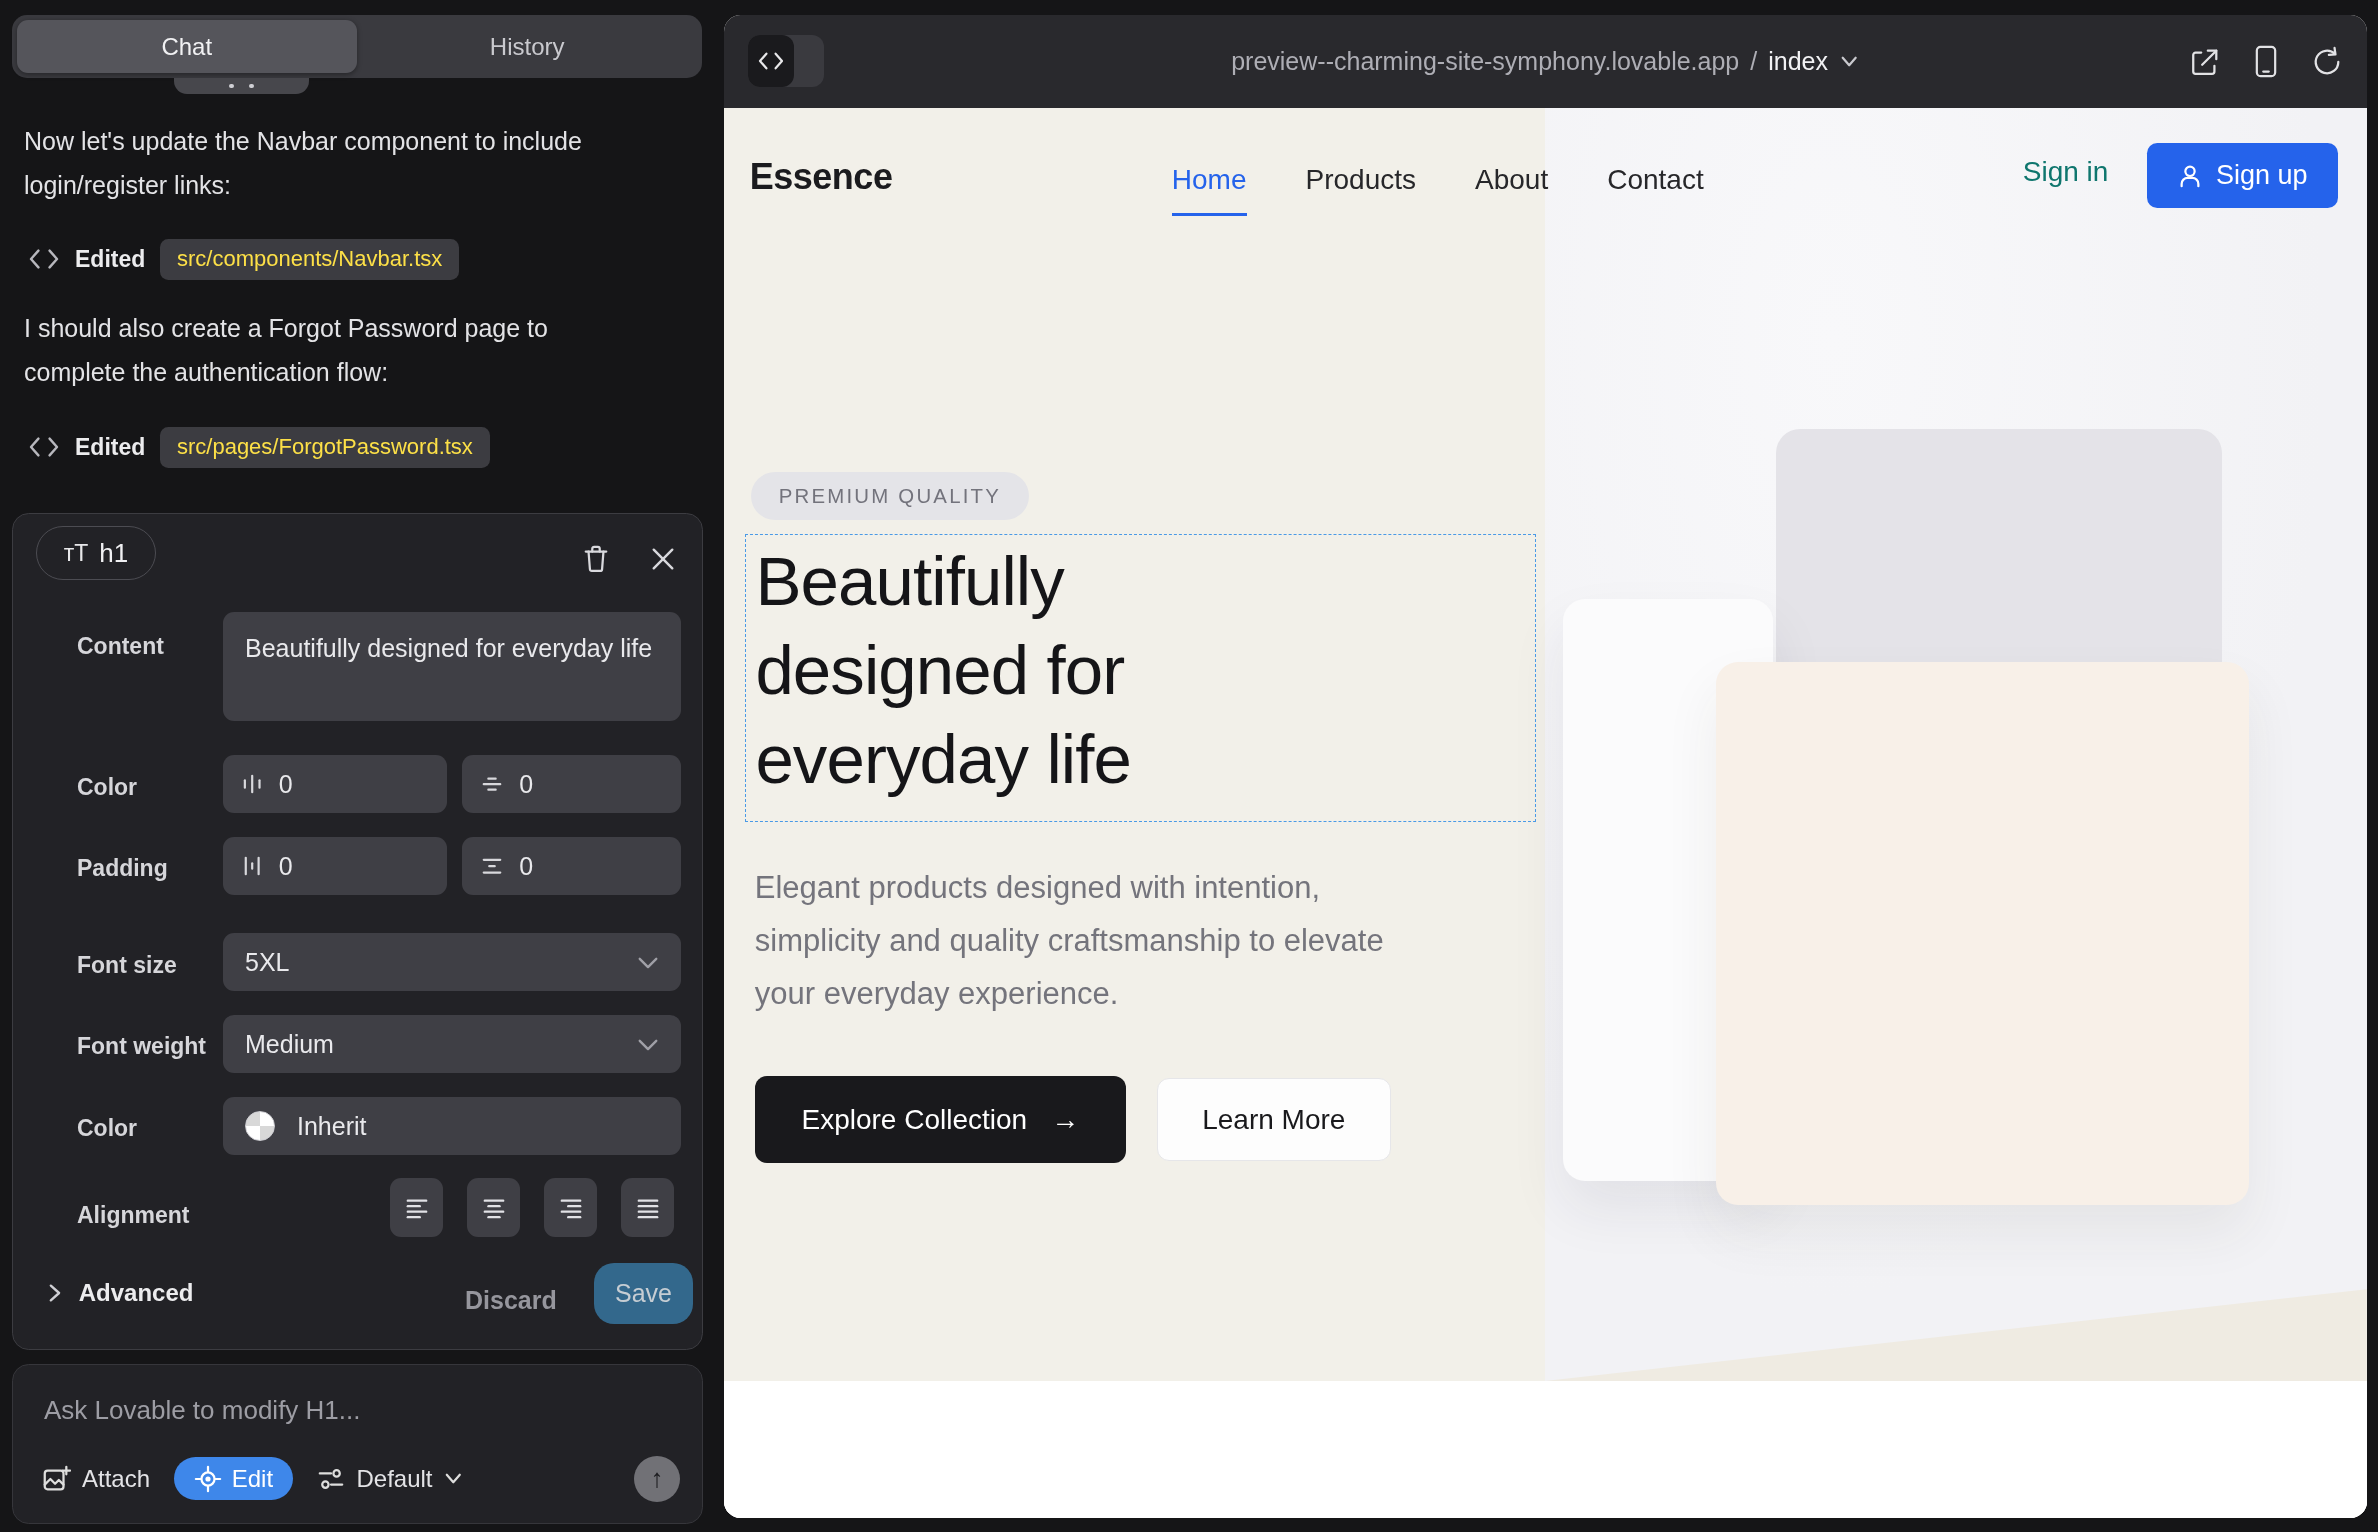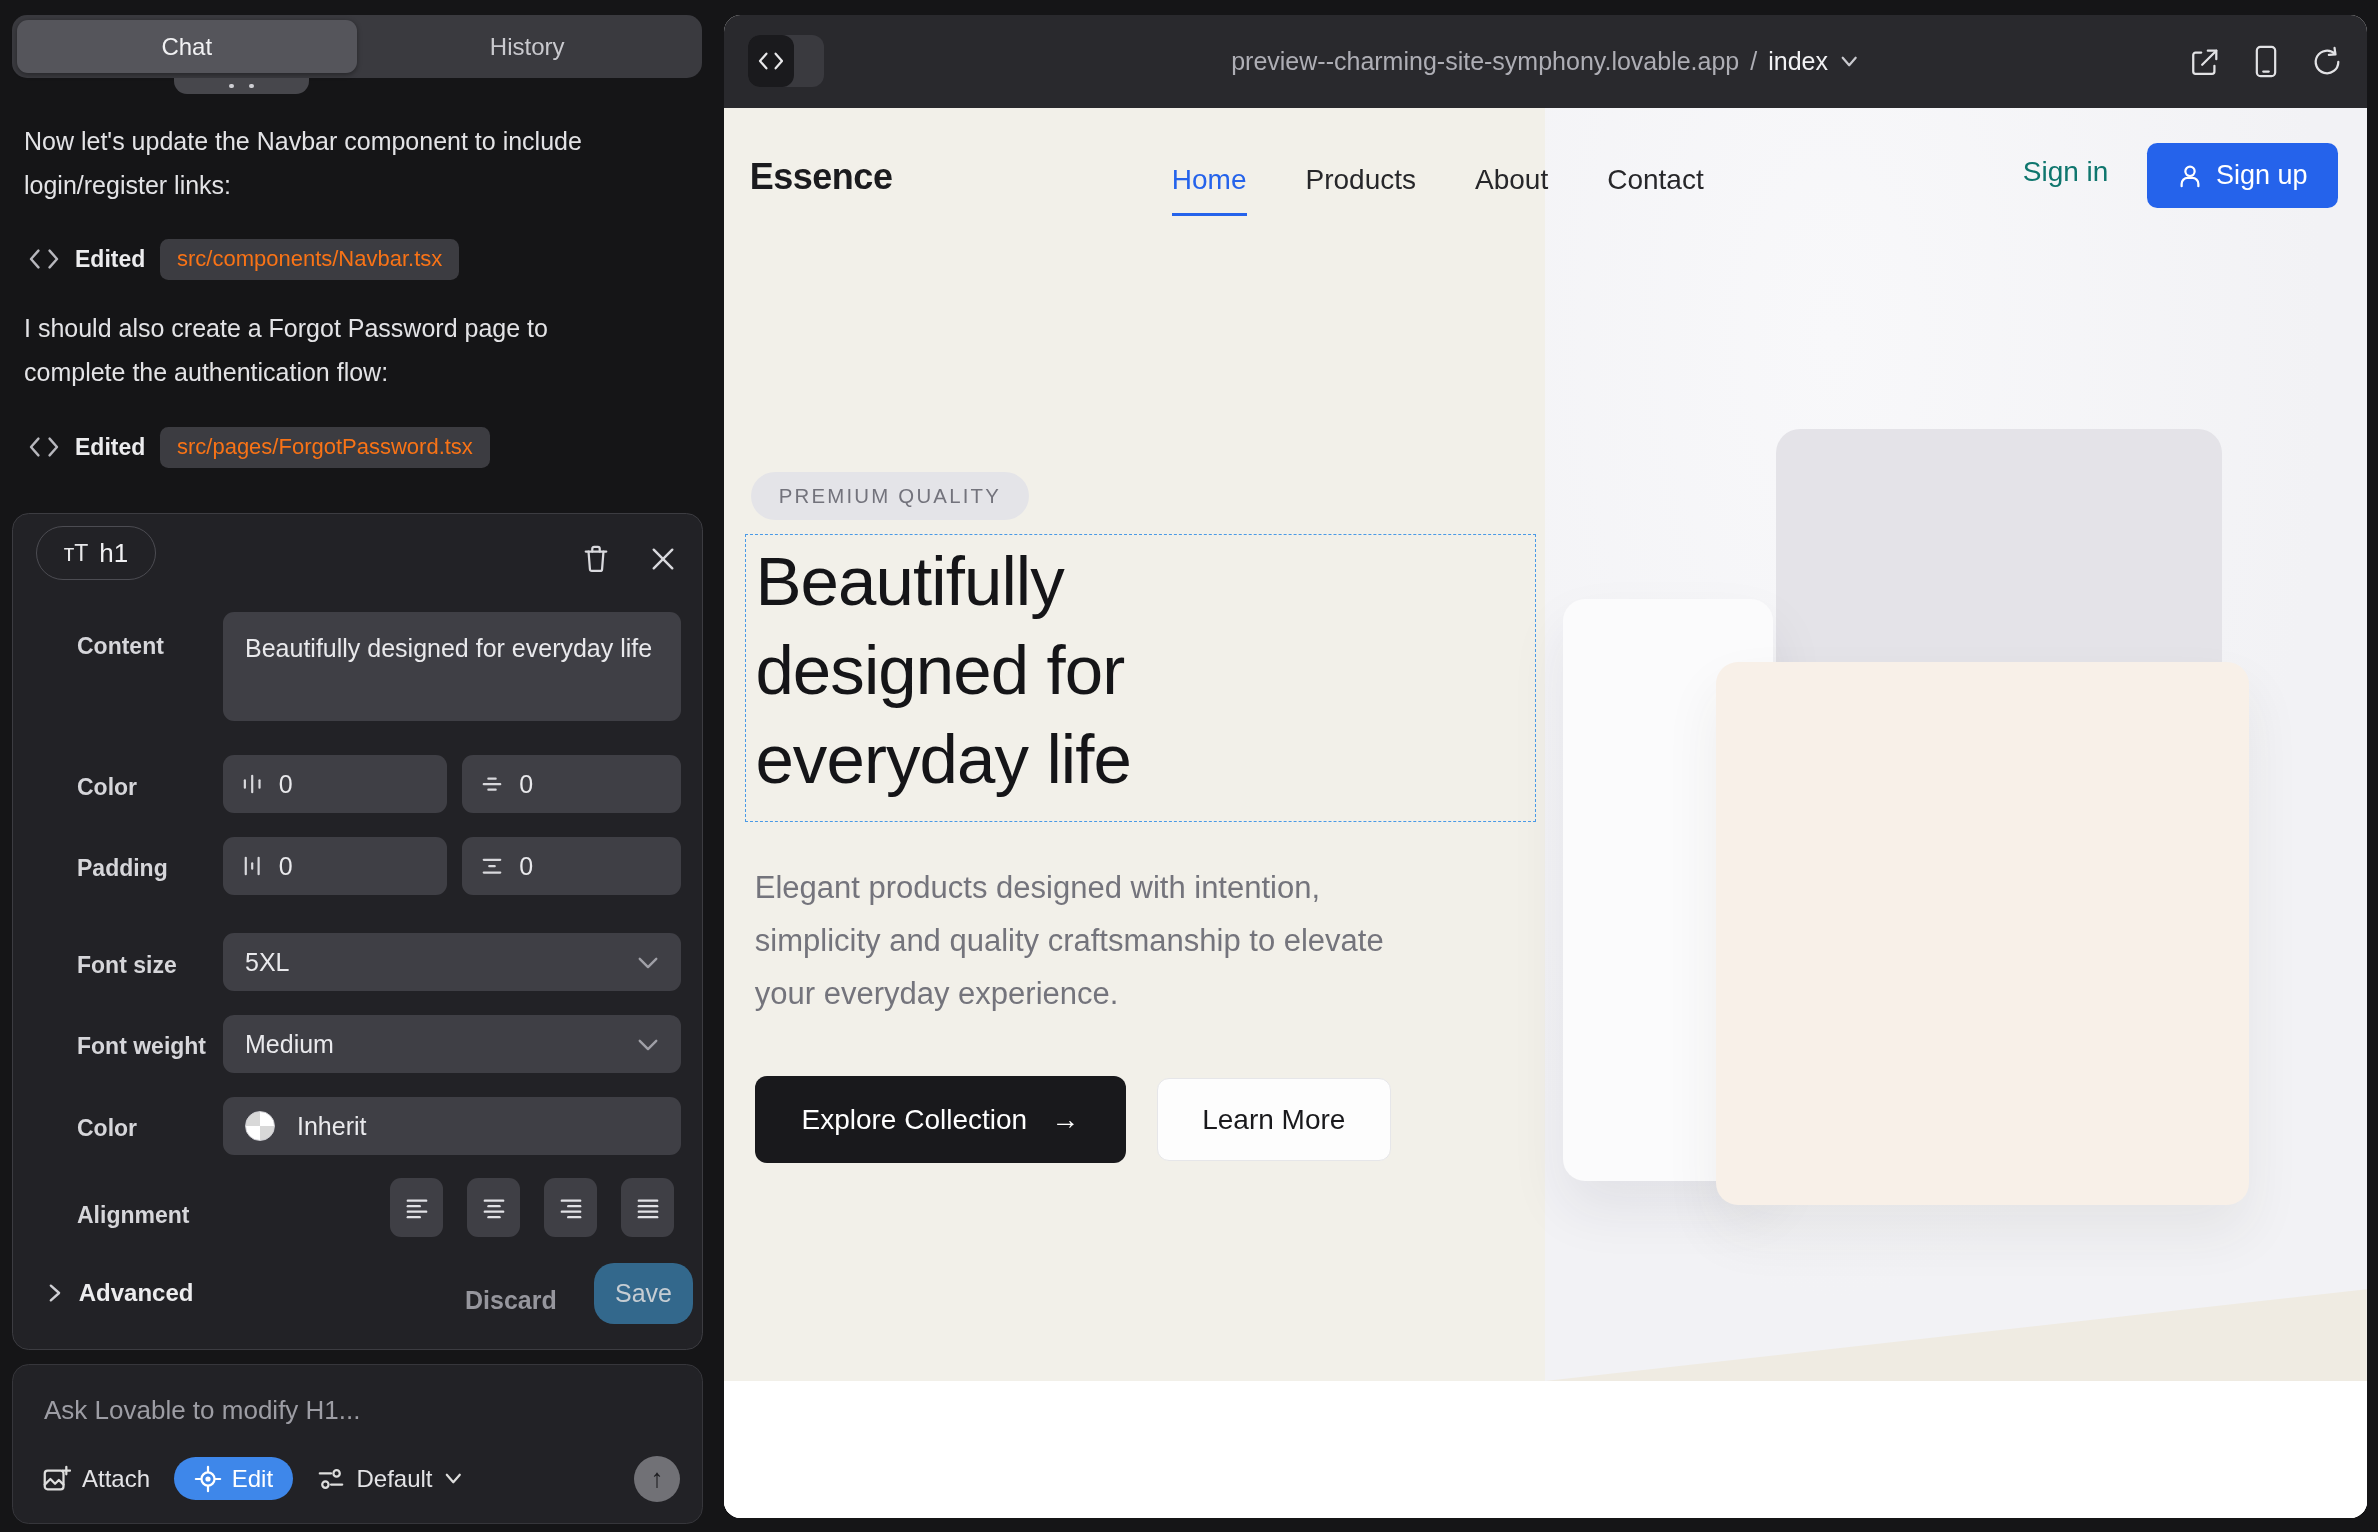--- a/index.html
+++ b/index.html
@@ -15,21 +15,21 @@
   .tab { flex:1; display:flex; align-items:center; justify-content:center; font-size:24px; color:#c9c9ce; border-radius:11px; cursor:pointer; }
   .tab.active { background:#55555b; color:#f1f1f3; box-shadow:0 1.9px 5.6px rgba(0,0,0,.35); }
 
   .scroll-chip { position:absolute; left:174px; top:78px; width:135px; height:16px; background:#47474c; border-radius:0 0 13px 13px; display:flex; align-items:center; justify-content:center; gap:15px; }
   .scroll-chip .dot { width:4.6px; height:4.6px; border-radius:50%; background:#cfcfd4; }
 
   .msg { position:absolute; left:24px; width:594px; font-size:25px; line-height:44px; color:#e3e3e6; }
   .edit-row { position:absolute; left:28px; display:flex; align-items:center; gap:15px; }
   .edit-row .code-ic { color:#b7b7bd; display:flex; }
   .edited-label { font-size:23px; font-weight:700; color:#ececee; }
-  .file-chip { background:#3c3c41; border-radius:8.3px; padding:7.4px 16.7px; font-size:22px; color:#f97316; }
+  .file-chip { background:#3c3c41; border-radius:8.3px; padding:7.4px 16.7px; font-size:22px; color:#fde047; }
 
   
   .editor { position:absolute; left:12px; top:513px; width:691px; height:837px; background:#222226; border:0.9px solid #3c3c41; border-radius:16.7px; }
   .tag-chip { position:absolute; left:23px; top:12px; width:120px; height:54px; border:0.9px solid #4c4c52; border-radius:27px; display:flex; align-items:center; justify-content:center; gap:11px; color:#f0f0f2; }
   .tag-chip .type-glyph { font-size:23px; color:#e8e8ea; }
   .tag-chip .tag-name { font-size:26px; }
   .icon-btn { position:absolute; top:24px; width:41px; height:41px; display:flex; align-items:center; justify-content:center; color:#d9d9dd; cursor:pointer; }
 
   .f-label { position:absolute; left:24px; font-size:23px; font-weight:700; color:#d6d6da;margin-left:40px; }
   .field { position:absolute; background:#3f3f45; border-radius:11px; color:#e9e9ec; }

